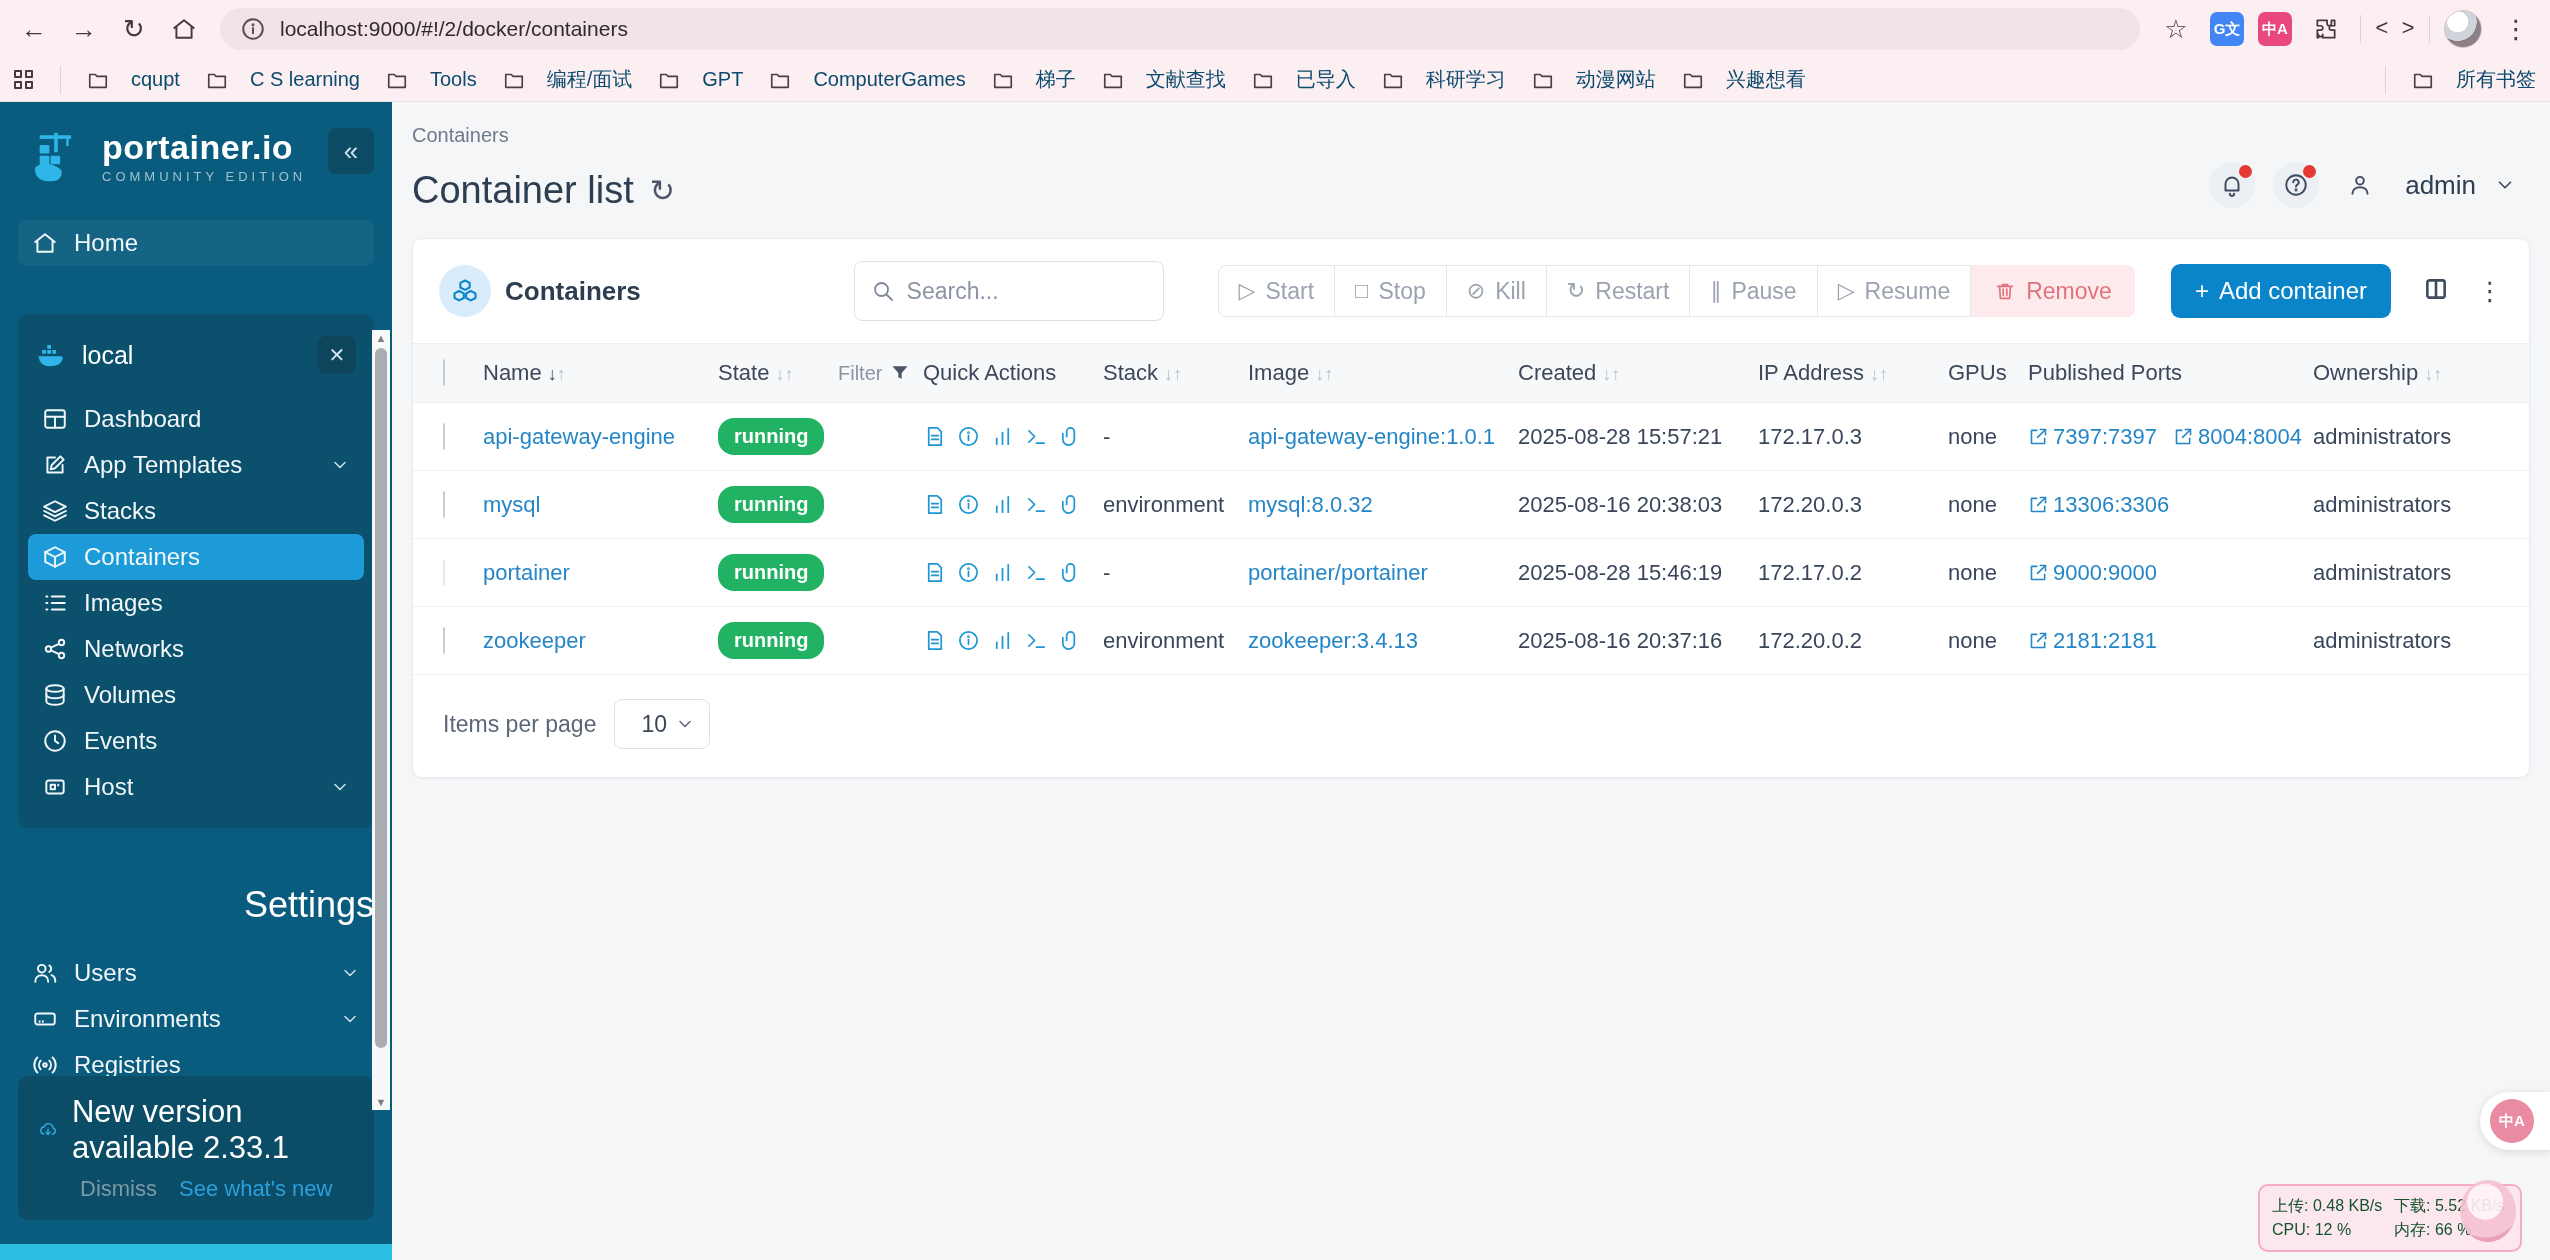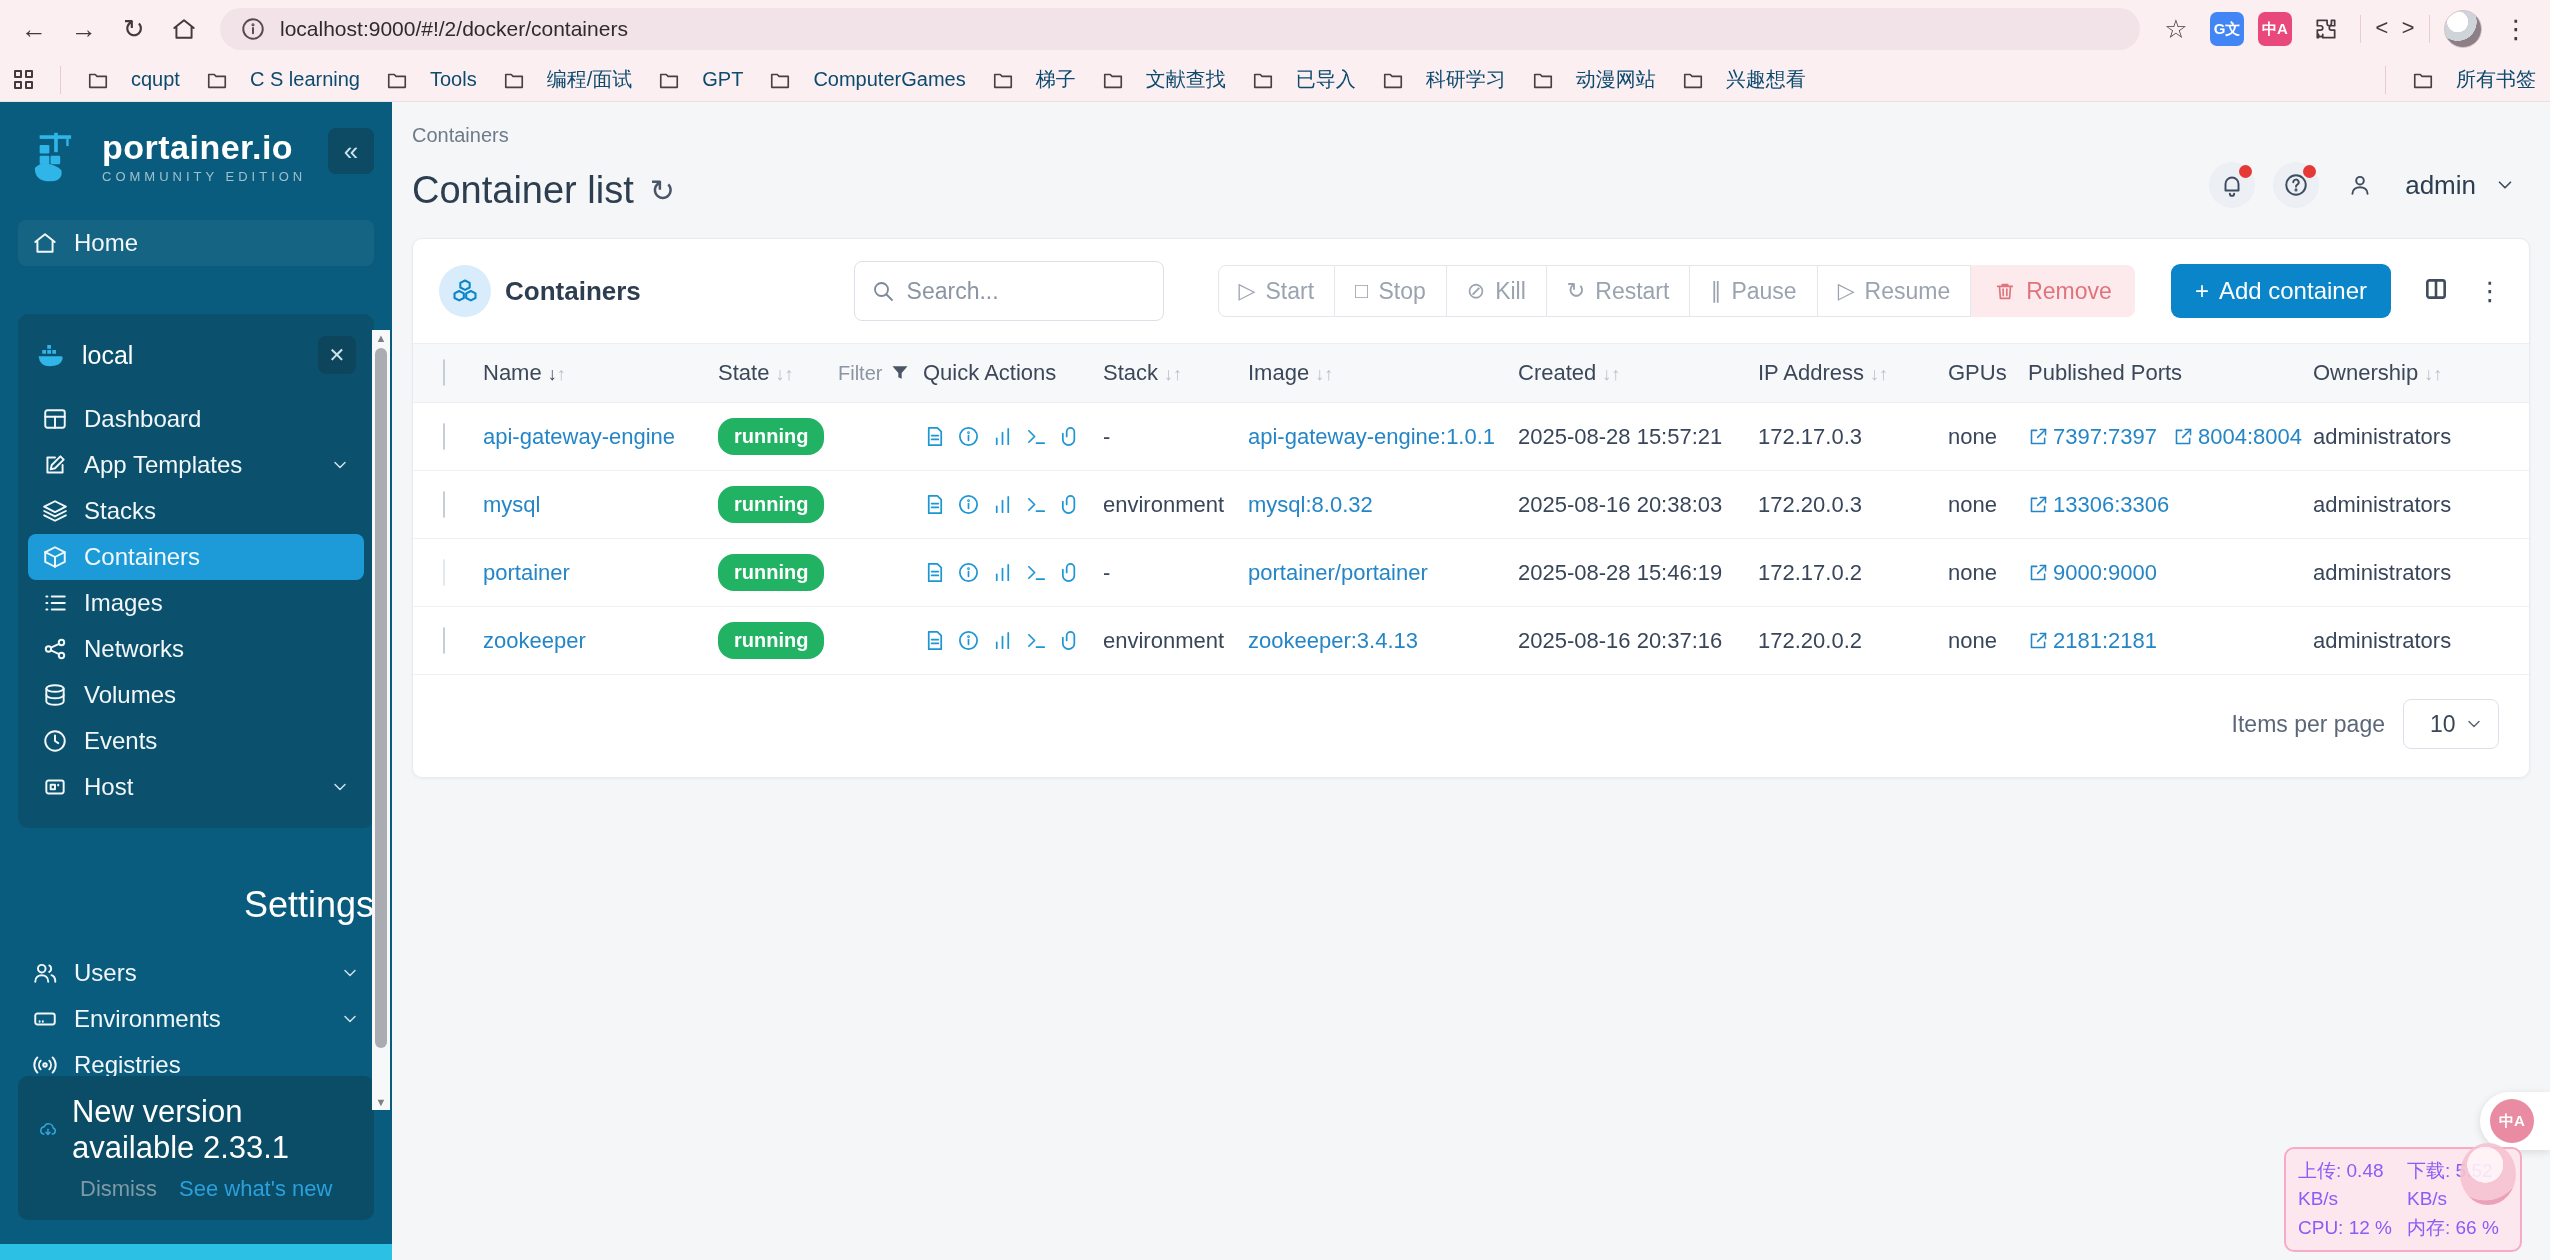--- a/index.html
+++ b/index.html
@@ -121,33 +121,33 @@
   .cb { width:22px; height:22px; border:1.5px solid #c5cdd7; border-radius:4px; background:#fff; }
   .cb.dim { border-color:#e3e8ee; }
   a.cell-link, .cell-link { color:#2586c7; text-decoration:none; cursor:pointer; }
   .badge-running { display:inline-block; background:#21b363; color:#fff; font-size:20px; font-weight:bold;
     padding:7px 16px; border-radius:16px; }
   .qa { display:flex; gap:11px; color:#1d96d4; }
   .qa svg { width:23px; height:23px; }
   .ports { display:flex; gap:16px; color:#2586c7; flex-wrap:wrap; }
   .port { display:flex; align-items:center; gap:4px; }
   .port svg { width:21px; height:21px; }
-  .tfoot { display:flex; justify-content:flex-end; align-items:center; gap:18px; padding:24px 30px 28px 30px; }
+  .tfoot { display:flex; align-items:center; gap:18px; padding:24px 30px 28px 30px; }
   .ipp-label { font-size:23px; color:#5b6778; }
   .ipp-select { width:96px; height:50px; border:1px solid #dbe1e8; border-radius:8px; display:flex;
     align-items:center; justify-content:space-between; padding:0 14px 0 26px; font-size:23px; color:#394656; }
   .ipp-select svg { width:20px; height:20px; color:#5b6778; }
 
   
   .float-translate { position:absolute; right:0; top:990px; width:70px; height:58px; background:#fff;
     border-radius:29px 0 0 29px; box-shadow:0 2px 8px rgba(0,0,0,.12); display:flex; align-items:center; padding-left:10px; }
   .ft-circle { width:44px; height:44px; border-radius:50%; background:#e88ba3; color:#fff; font-size:15px;
     font-weight:bold; display:flex; align-items:center; justify-content:center; }
-  .stats-box { position:absolute; right:28px; bottom:8px; width:238px; background:#fde7ef;
-    border:2px solid #f6aac4; border-radius:10px; padding:8px 12px; font-size:19px; color:#8b5cf6; line-height:1.5; }
+  .stats-box { position:absolute; right:28px; bottom:8px; width:264px; background:#fde7ef;
+    border:2px solid #f6aac4; border-radius:10px; padding:8px 12px; font-size:16px; color:#14532d; line-height:1.5; }
   .stats-grid { display:grid; grid-template-columns:1fr 1fr; column-gap:8px; }
   .stats-girl { position:absolute; right:4px; top:-6px; width:56px; height:62px; border-radius:50%;
     background:radial-gradient(circle at 45% 35%, #fff4f7 0 35%, #f6c2d2 36% 70%, #e79ab3 71% 100%); opacity:.9; }
 </style>
 </head>
 <body>
 
 <div class="chrome">
   <div class="toolbar">
     <div class="tb-ic">←</div>

